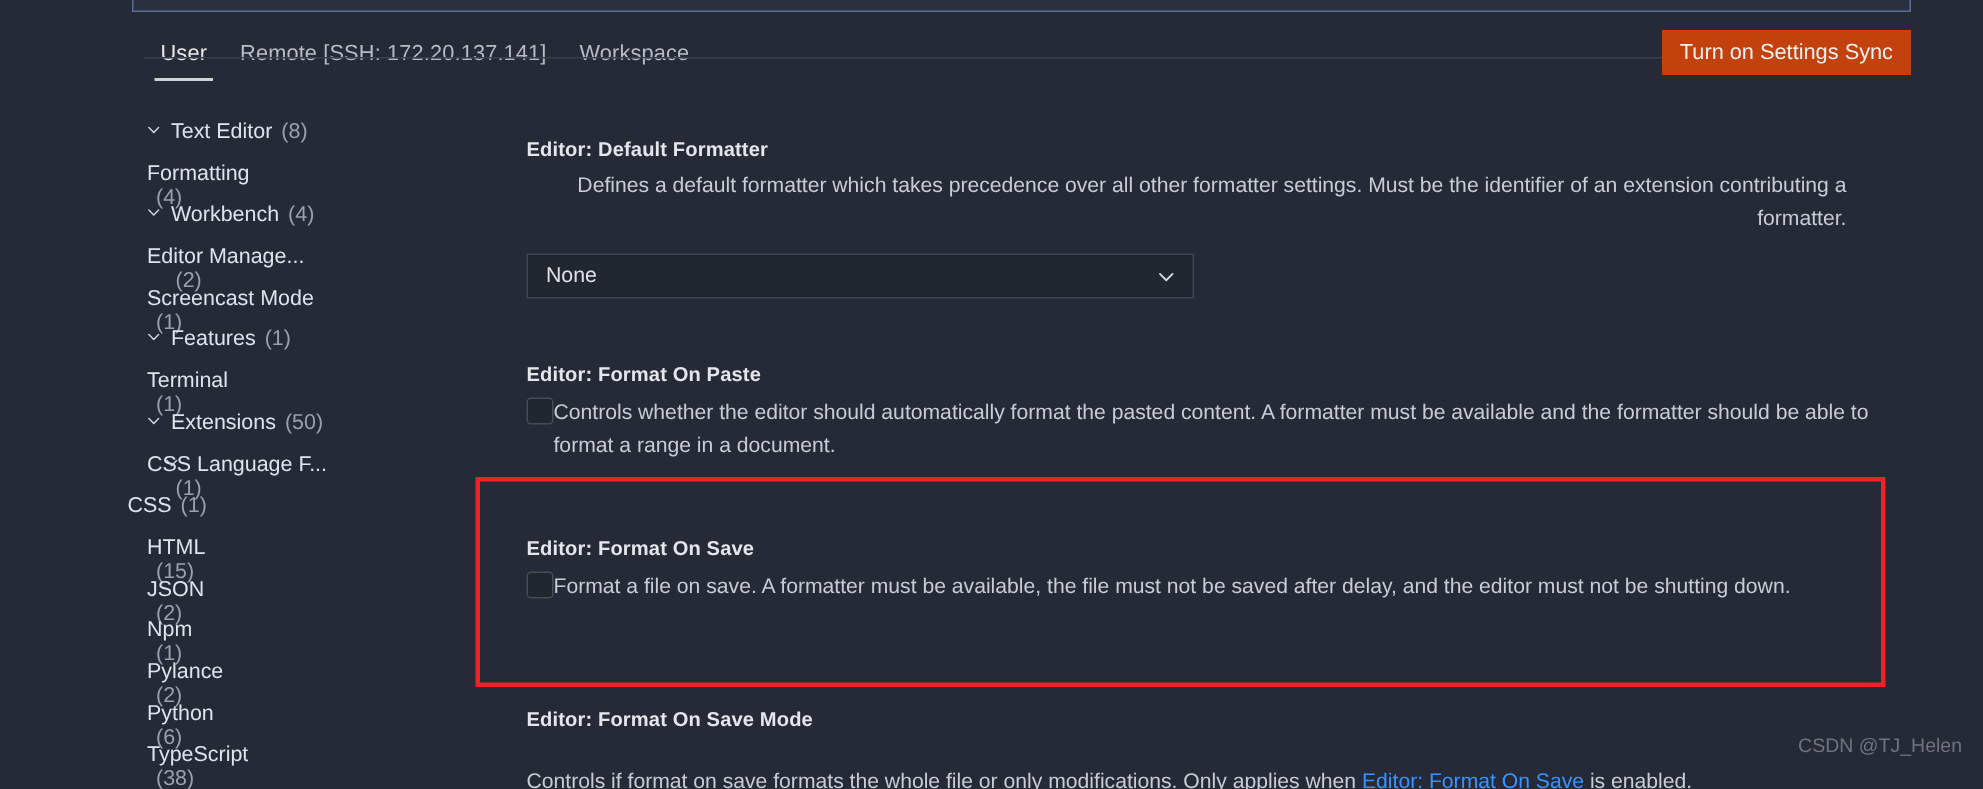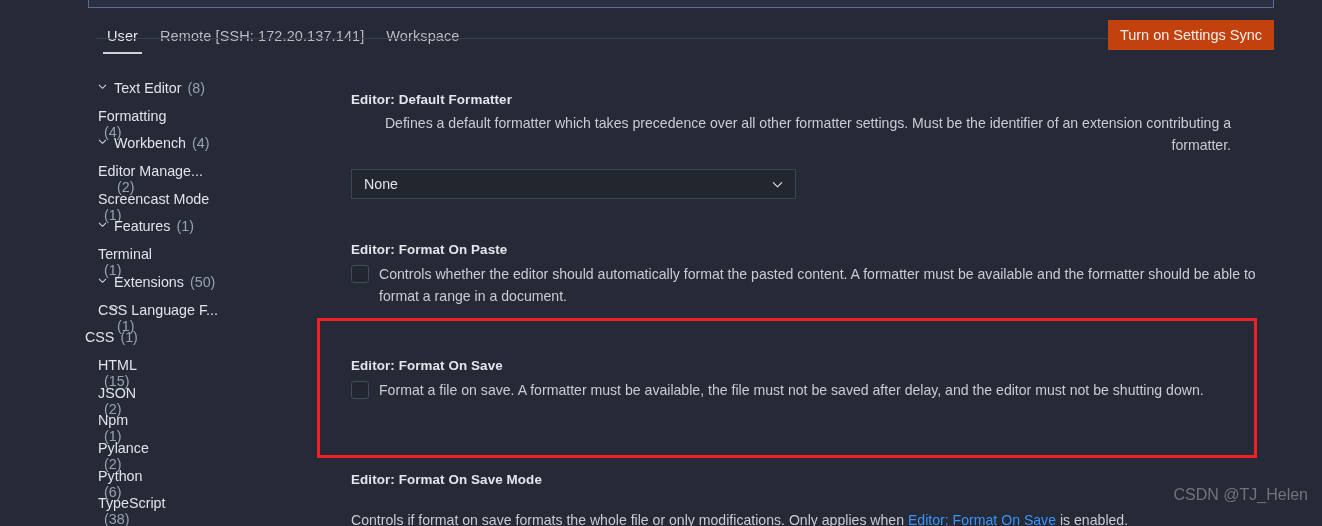--- a/index.html
+++ b/index.html
@@ -148,21 +148,20 @@
     max-width: 880px;
   }
   .setting-desc .link {
     color: #3794ff;
     cursor: pointer;
   }
 
   .row-with-check {
     display: flex;
     align-items: flex-start;
-    gap: 10px;
     margin-top: 6px;
   }
   .checkbox {
     flex: 0 0 auto;
     width: 18px;
     height: 18px;
     margin-top: 2px;
     background: #22262f;
     border: 1px solid #454b59;
     border-radius: 3px;
@@ -200,21 +199,21 @@
     height: 140px;
     border: 3px solid #f02024;
     pointer-events: none;
   }
 
   
   #watermark {
     position: absolute;
     right: 14px;
     bottom: 22px;
-    font-size: 16px;
+    font-size: 13px;
     color: #8e9098;
     opacity: .72;
     white-space: nowrap;
     pointer-events: none;
   }
 </style>
 </head>
 <body>
 
 <div id="search-bar-stub"></div>

